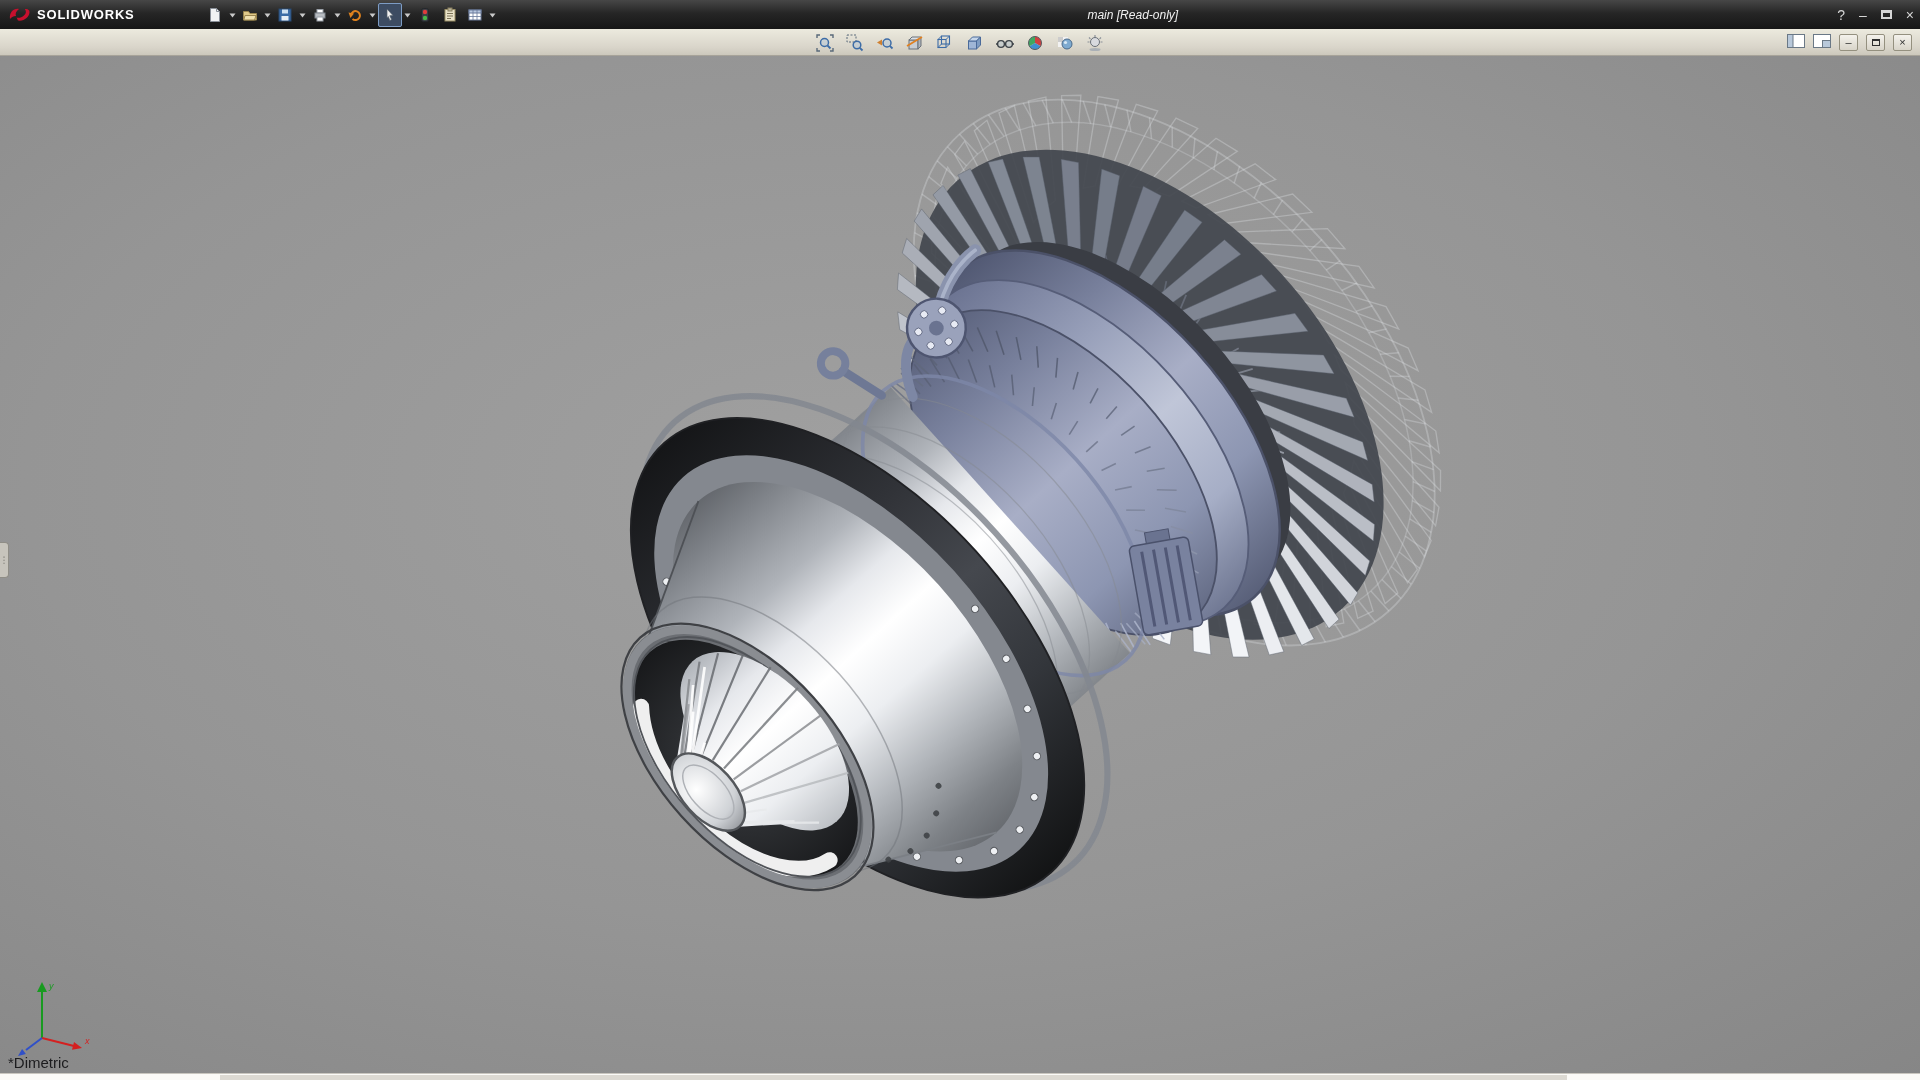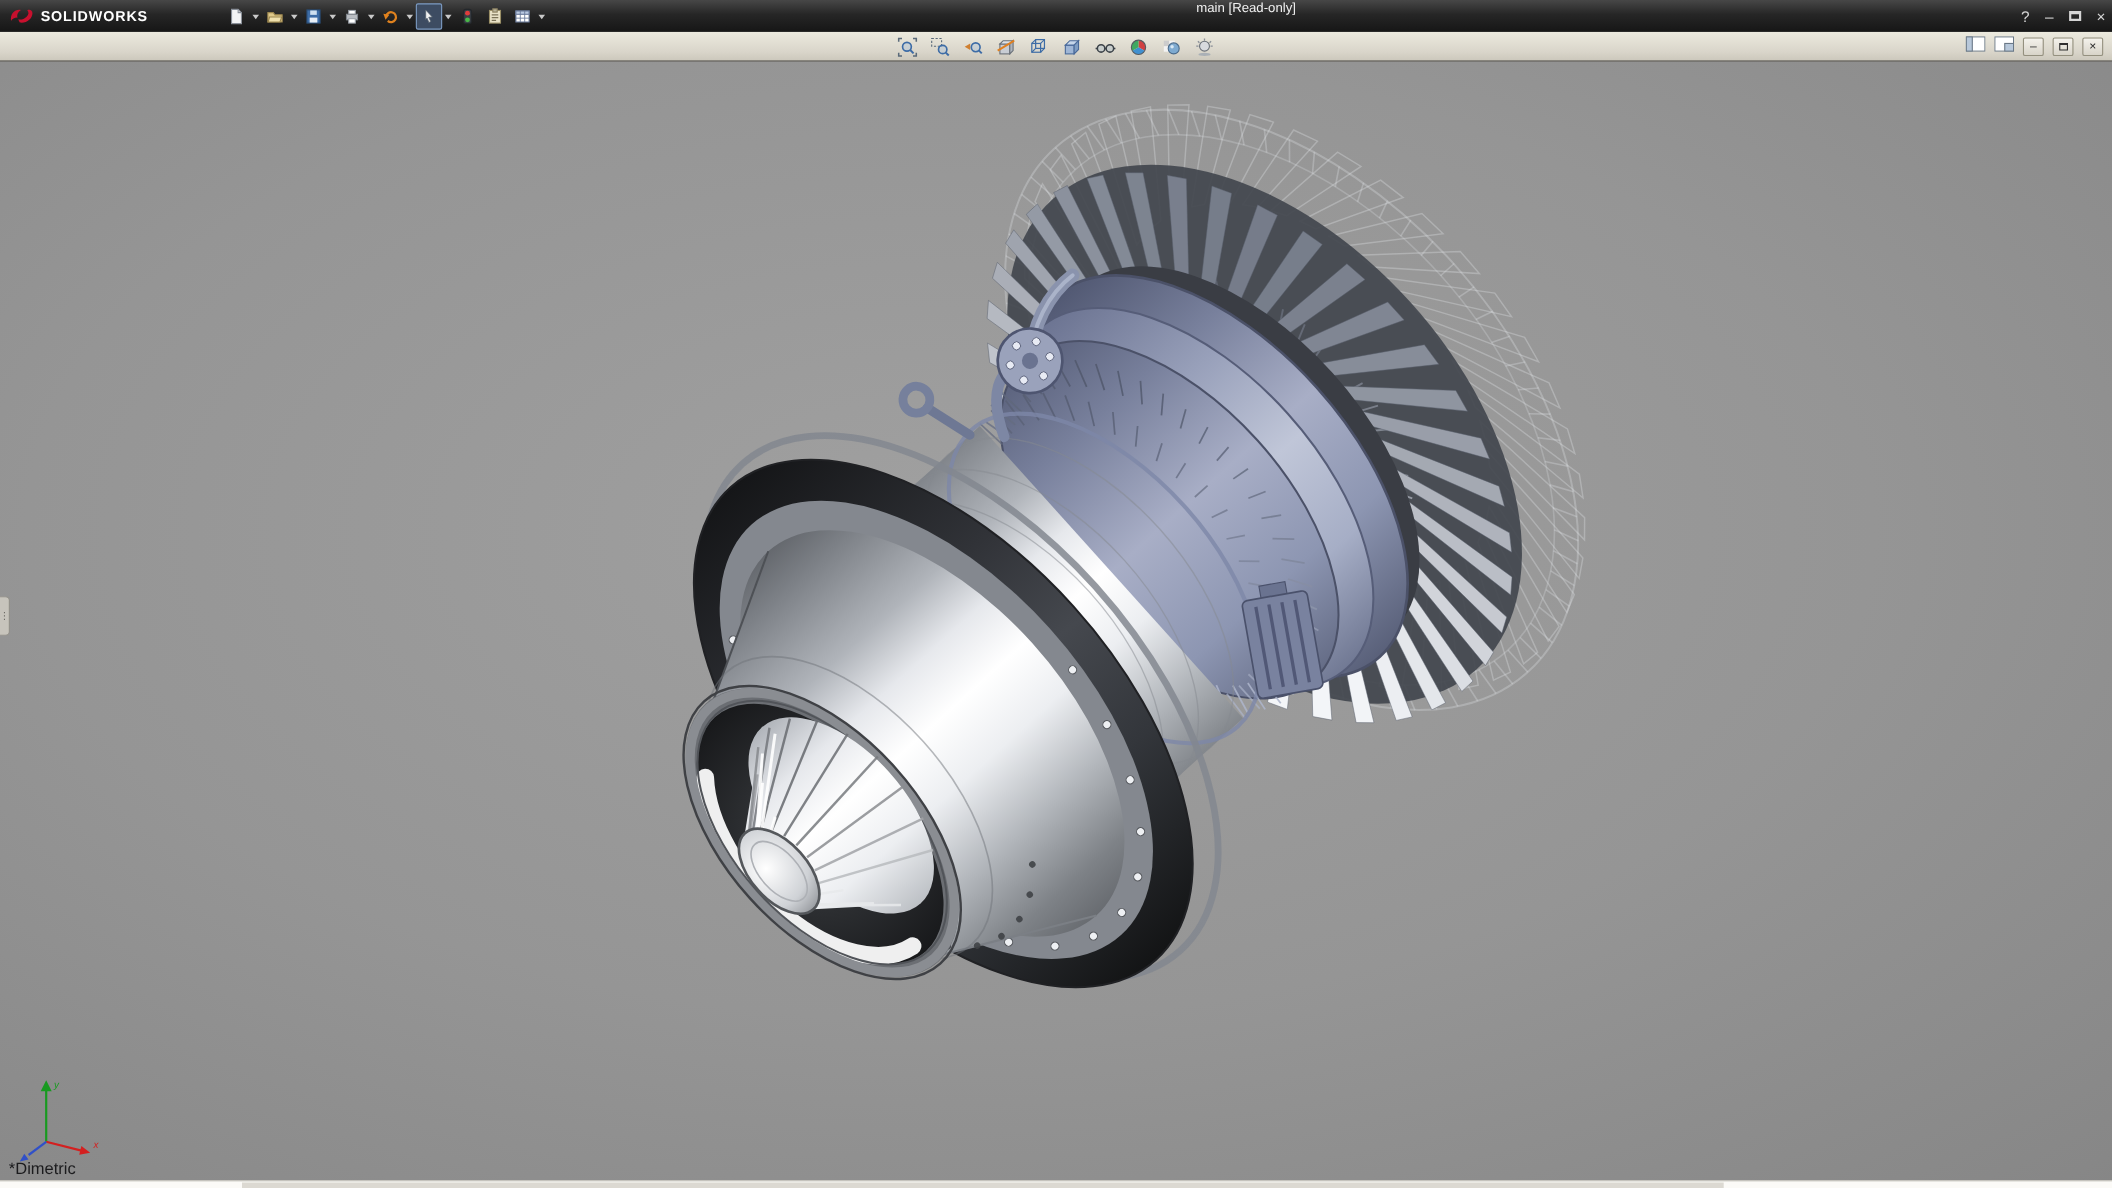--- a/index.html
+++ b/index.html
@@ -2,28 +2,28 @@
 <html><head>
 <meta charset="utf-8">
 <style>
   * { margin:0; padding:0; box-sizing:border-box; }
   html,body { width:1920px; height:1080px; overflow:hidden; font-family:"Liberation Sans", sans-serif; background:#000; }
   #app { position:relative; width:1920px; height:1080px; }
 
   
   .titlebar { position:absolute; top:0; left:0; width:100%; height:29px;
     background:linear-gradient(180deg,#474747 0%,#262626 45%,#161616 100%);
-    display:flex; color:#e6e6e6; }
+    display:flex; align-items:center; color:#e6e6e6; }
   .logo { display:flex; align-items:center; gap:5px; padding:0 10px 0 8px; }
   .logo-text { font-size:13px; font-weight:bold; color:#fff; letter-spacing:0.8px; }
   .tb-icons { display:flex; align-items:center; gap:1px; margin-left:58px; }
   .tbtn { width:24px; height:24px; display:flex; align-items:center; justify-content:center; border-radius:2px; }
   .tbtn.pressed { border:1px solid #7d9cc4; background:#3d4c62; }
   .tchev { width:9px; height:24px; display:flex; align-items:center; justify-content:center; }
-  .tb-title { position:absolute; left:59%; transform:translateX(-50%); font-size:12px; color:#f0f0f0; white-space:nowrap; }
+  .tb-title { position:absolute; left:59%; transform:translateX(-50%); font-size:12px; color:#f0f0f0; white-space:nowrap;font-style:italic; }
   .win-controls { position:absolute; right:6px; top:0; height:29px; display:flex; align-items:center; gap:14px; }
   .win-controls .wc { color:#d5d5d5; font-size:14px; line-height:1; cursor:default; }
   .wc-restore { width:11px; height:9px; border:2px solid #d5d5d5; border-top-width:3px; display:inline-block; }
 
   
   .toolbar2 { position:absolute; top:29px; left:0; width:100%; height:27px;
     background:linear-gradient(180deg,#eceade 0%,#d9d5ca 70%,#ccc8bc 100%);
     border-bottom:1px solid #a7a399; }
   .hud { position:absolute; left:50%; top:0; transform:translateX(-50%); height:27px; display:flex; align-items:center; gap:6px; }
   .hbtn { width:24px; height:24px; display:flex; align-items:center; justify-content:center; border-radius:2px; }

